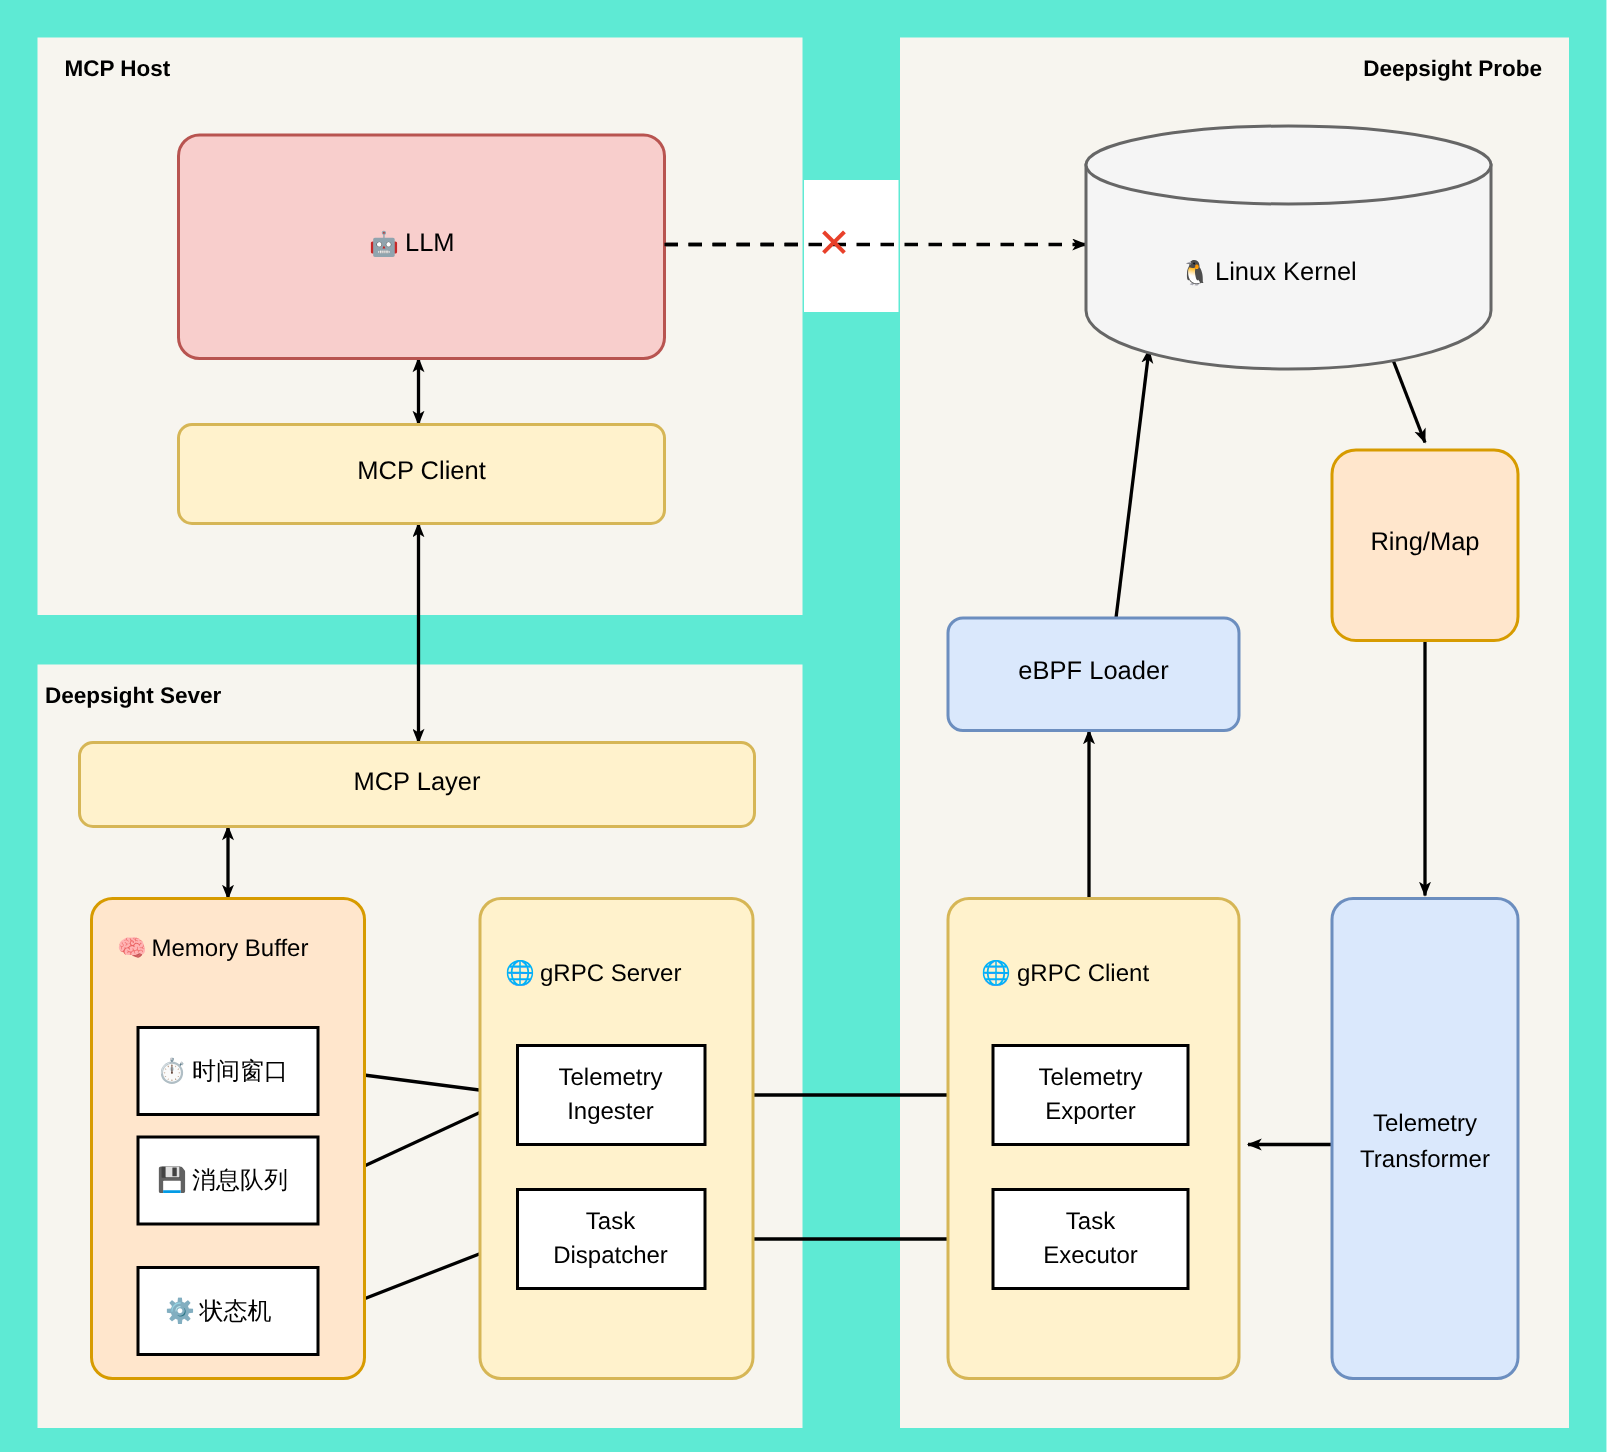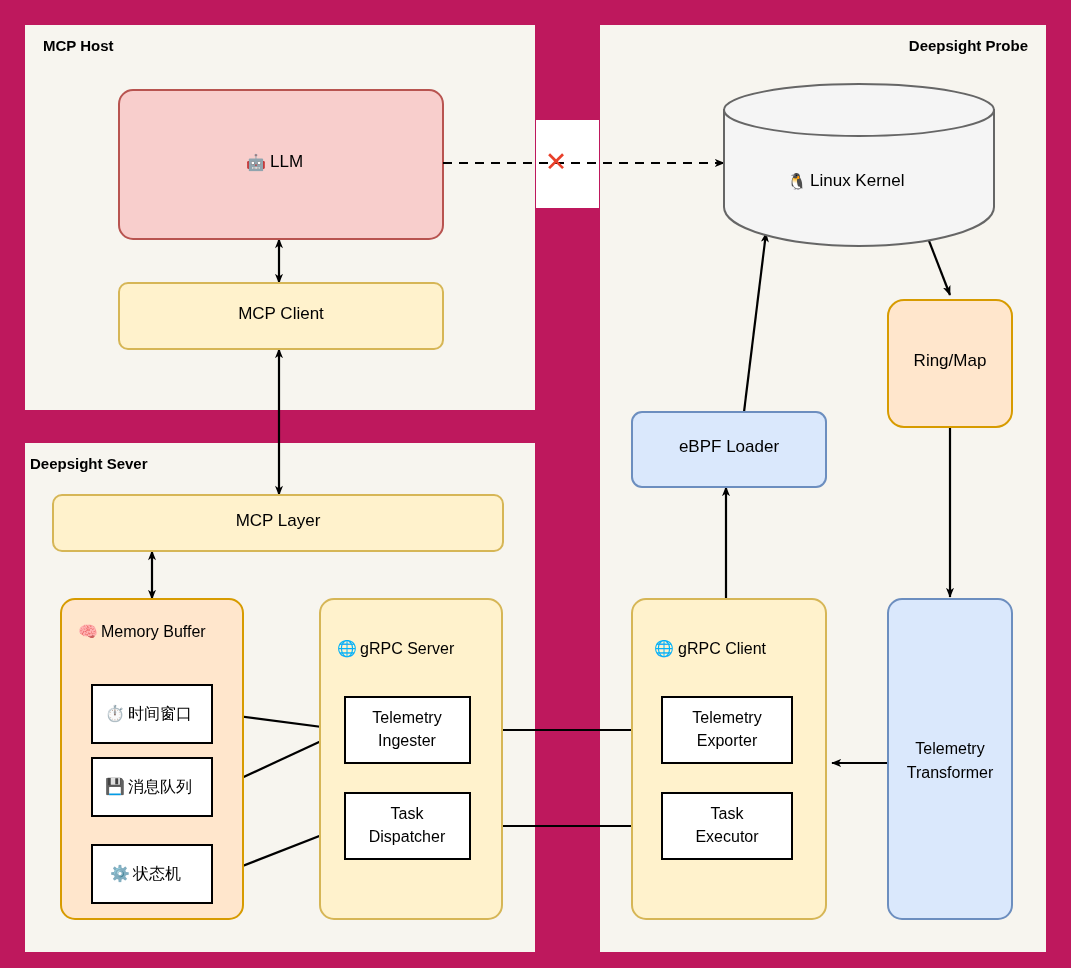--- a/index.html
+++ b/index.html
@@ -1,17 +1,17 @@
 <!DOCTYPE html>
 <html><head>
 <meta charset="utf-8">
 <style>
   html,body{margin:0;padding:0;background:#ffffff;}
   body{width:1071px;height:968px;font-family:"Liberation Sans","DejaVu Sans",sans-serif;}
-  #stage{position:relative;width:1071px;height:968px;overflow:hidden;background:#be185d;}
+  #stage{position:relative;width:1071px;height:968px;overflow:hidden;background:#5eead4;}
   svg#diagram{position:absolute;left:0;top:0;width:1071px;height:968px;}
   .panel-title{font-weight:bold;font-size:15px;fill:#000000;}
   .node-label{font-size:17px;fill:#000000;}
   .node-label-sm{font-size:16px;fill:#000000;}
   .emoji{font-size:16px;}
   text{font-family:"Liberation Sans","DejaVu Sans",sans-serif;dominant-baseline:middle;}
 </style>
 </head>
 <body>
 

